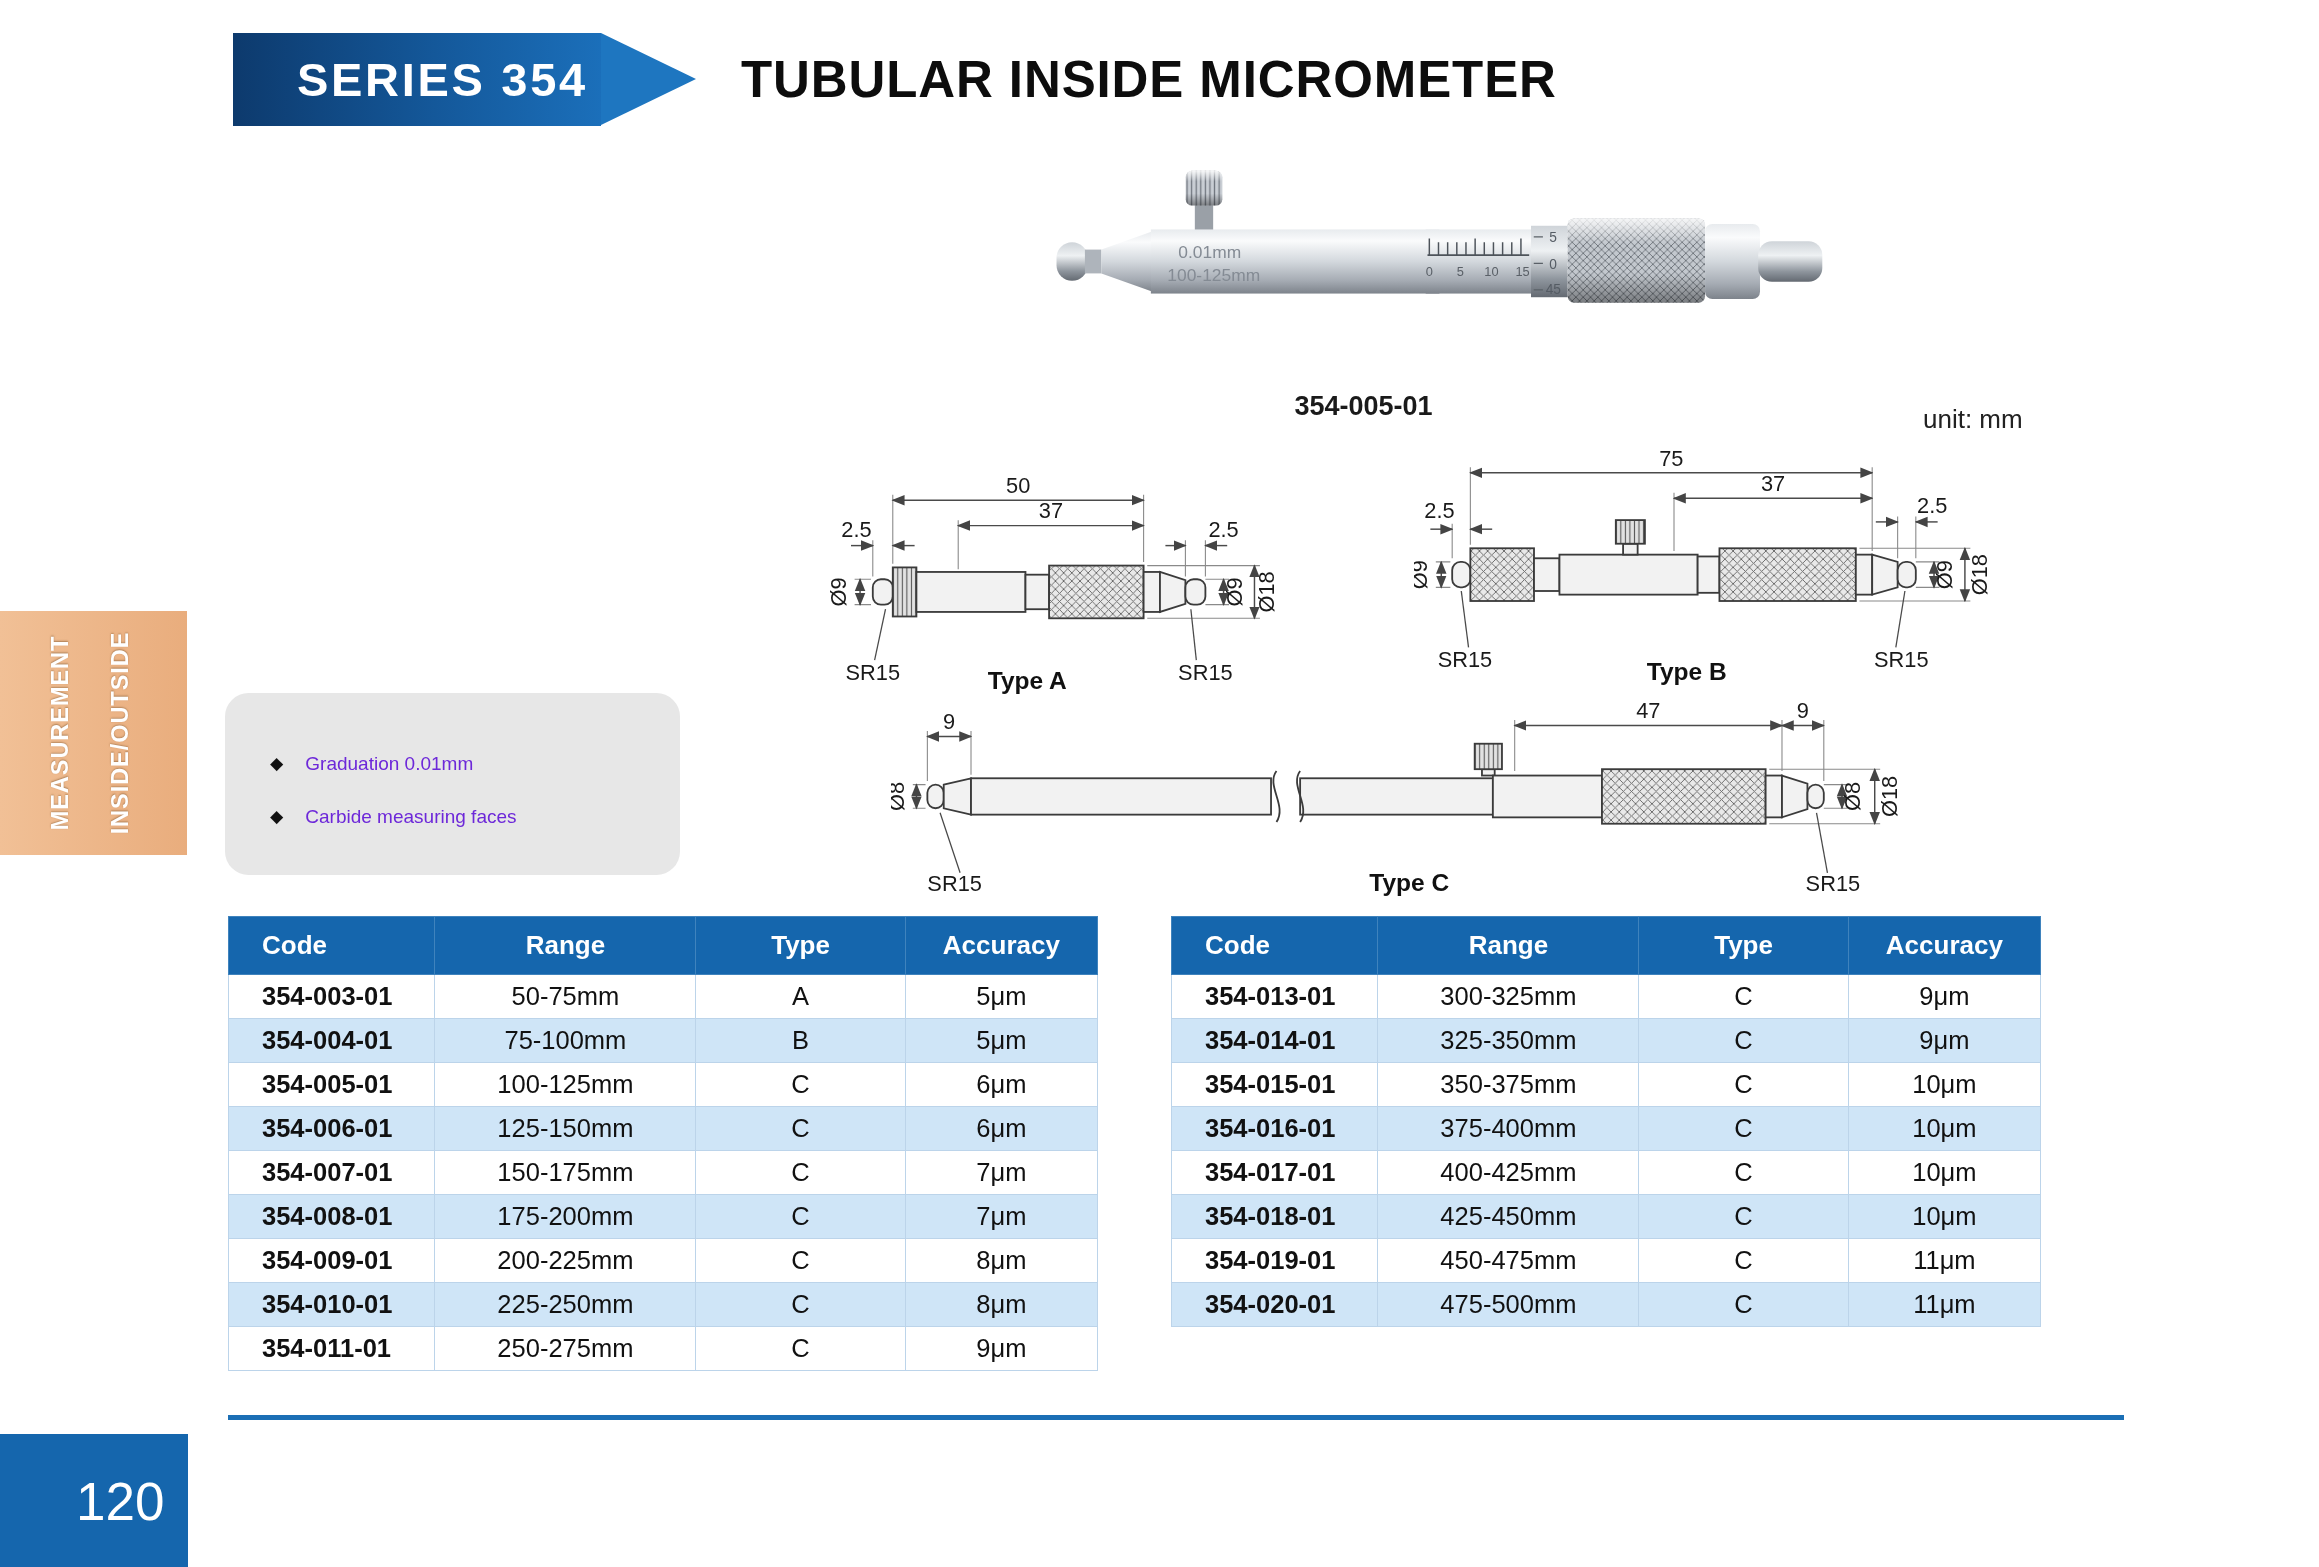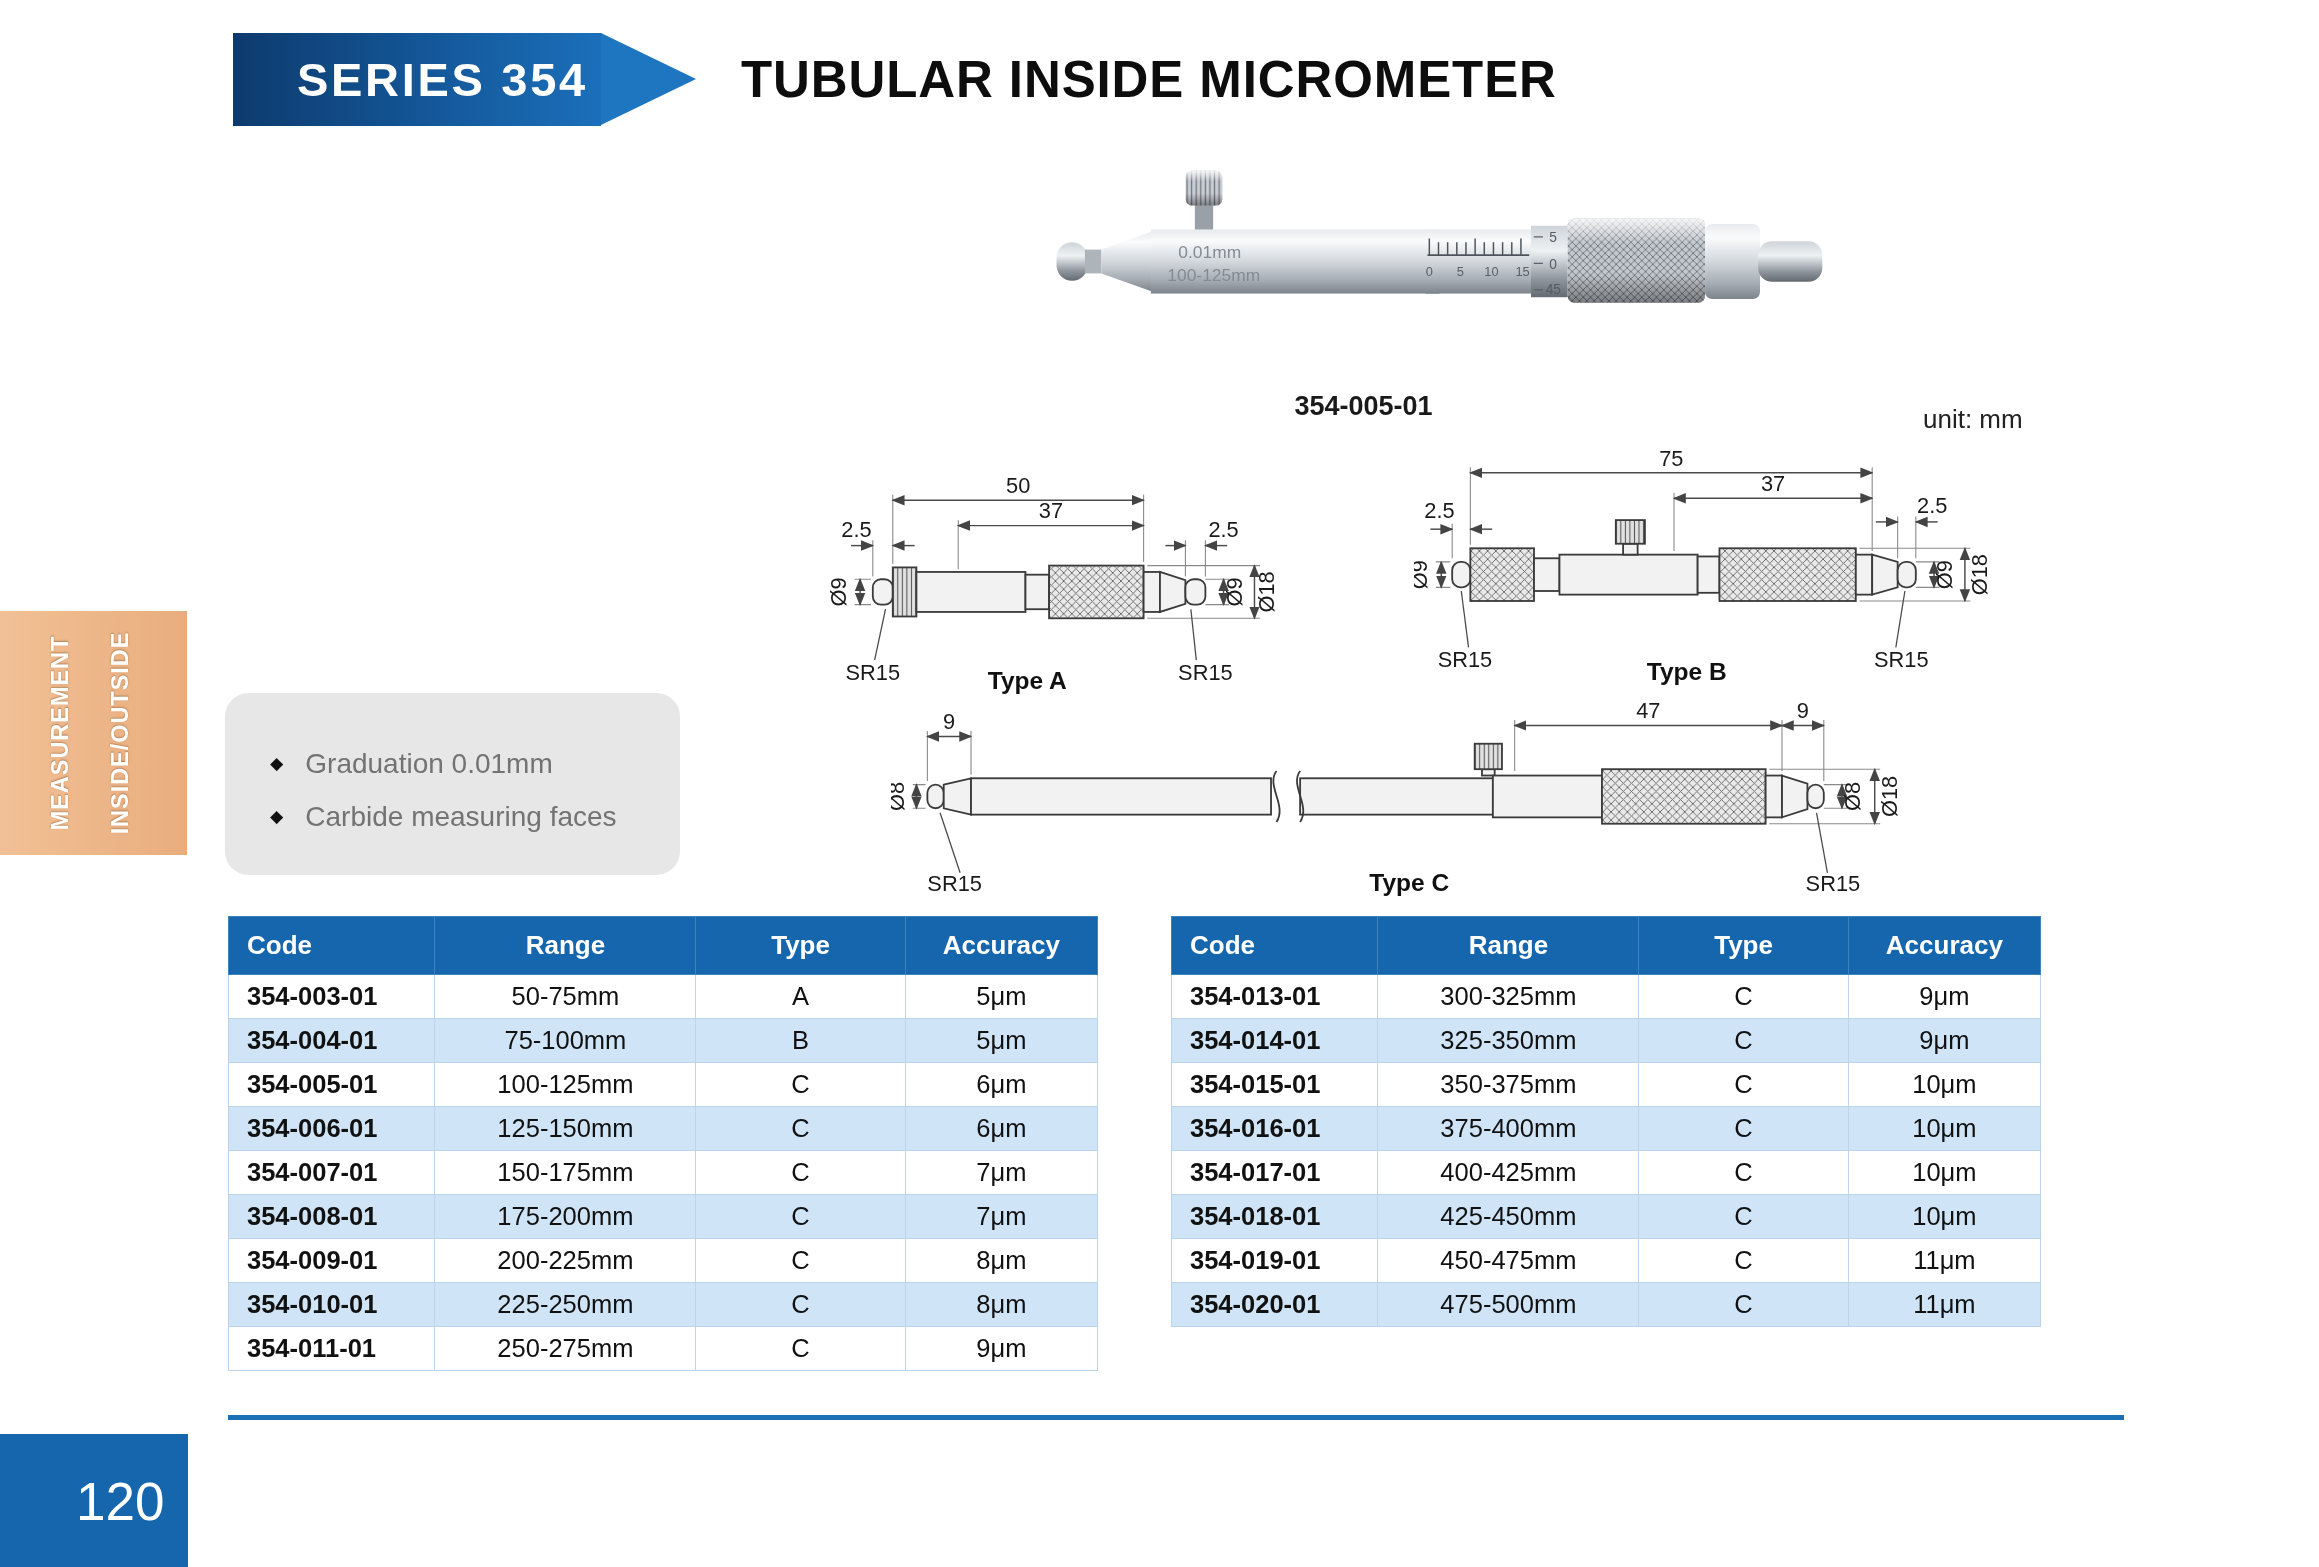--- a/index.html
+++ b/index.html
@@ -51,37 +51,37 @@
   }
   .vtext.l1 { left:120px; }
   .vtext.l2 { left:60px; }
   
   .features {
     position:absolute; left:225px; top:693px; width:455px; height:182px;
     background:#e7e7e7; border-radius:23.6px; box-sizing:border-box; padding:44px 0 0 45px;
   }
   .feature-item { display:flex; align-items:center; gap:22px; height:53px; }
   .feature-bullet { font-size:17.3px; color:#111; }
-  .feature-text { font-size:28px; color:#737373; }
+  .feature-text { font-size:19px; color:#6d28d9; }
   
   table.data-table {
     position:absolute; top:916px; width:870px; border-collapse:collapse;
     table-layout:fixed; border:0.9px solid #7fa9cf;
   }
   #table1 { left:228px; }
   #table2 { left:1171px; }
   .data-table th {
     background:#1566ad; color:#fff; font-size:26px; font-weight:bold; height:55px;
     text-align:center; border:0.9px solid #3f83bd;
   }
   .data-table td {
     font-size:25.5px; color:#111; height:43px; text-align:center;
     border:0.9px solid #bcd4ea; background:#fff; padding:0;
   }
-  .data-table th:nth-child(1), .data-table td:nth-child(1) { width:24%; text-align:left; padding-left:18px; box-sizing:border-box; }
+  .data-table th:nth-child(1), .data-table td:nth-child(1) { width:24%; text-align:left; padding-left:33px; box-sizing:border-box; }
   .data-table th:nth-child(2), .data-table td:nth-child(2) { width:30%; }
   .data-table th:nth-child(3), .data-table td:nth-child(3) { width:24%; }
   .data-table th:nth-child(4), .data-table td:nth-child(4) { width:22%; }
   .data-table td:nth-child(1) { font-weight:bold; }
   .data-table tbody tr:nth-child(even) td { background:#cfe5f7; }
   
   .bottom-rule { position:absolute; left:228px; top:1415px; width:1896px; height:4.5px; background:#1b6fb5; }
   .page-num {
     position:absolute; left:0; top:1434px; width:188px; height:134px; background:#1566ad;
     color:#fff; font-size:53px; display:flex; align-items:center; padding-left:76px; box-sizing:border-box;

